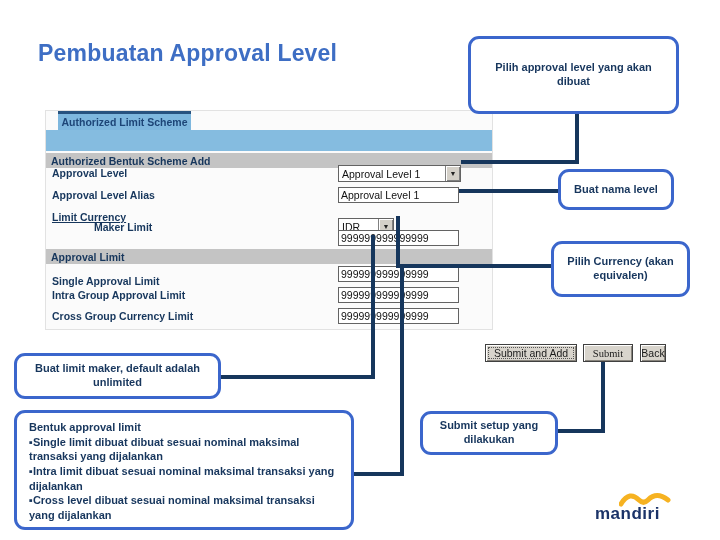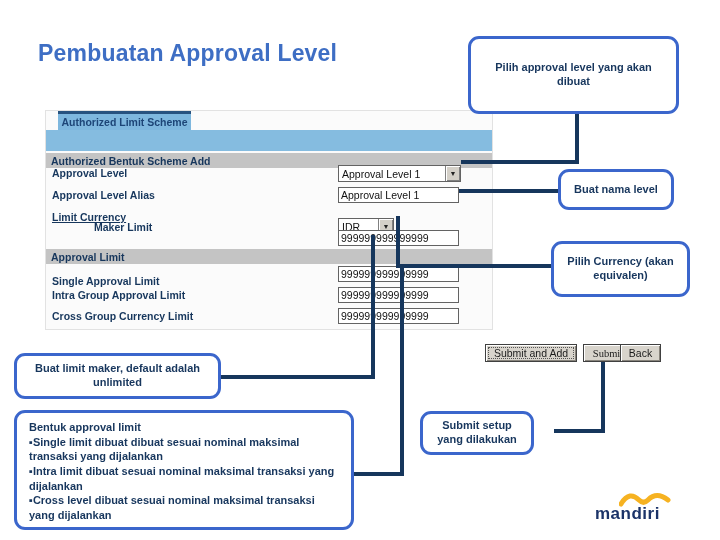--- a/index.html
+++ b/index.html
@@ -117,21 +117,21 @@
 
     <div class="flabel" style="top:178px;text-align:center;">Intra Group Approval Limit</div>
     <input class="win-input" style="top: 176px;" value="999999999999999">
 
     <div class="flabel" style="top:199px;">Cross Group Currency Limit</div>
     <input class="win-input" style="top: 197px;" value="999999999999999">
   </div>
 
   <button class="btn focused" style="left:485px; top:344px; width:92px;">Submit and Add</button>
   <button class="btn" style="left:583px; top:344px; width:50px;font-family:Liberation Serif, serif;">Submit</button>
-  <button class="btn" style="left:620px; top:344px; width:41px;">Back</button>
+  <button class="btn" style="left:640px; top:344px; width:26px;">Back</button>
 
   <div class="conn" style="left:575px; top:113px; width:4px; height:49px;"></div>
   <div class="conn" style="left:461px; top:160px; width:118px; height:4px;"></div>
 
   <div class="conn" style="left:459px; top:189px; width:101px; height:4px;"></div>
 
   <div class="conn" style="left:396px; top:216px; width:4px; height:52px;"></div>
   <div class="conn" style="left:396px; top:264px; width:158px; height:4px;"></div>
 
   <div class="conn" style="left:400px; top:264px; width:4px; height:212px;"></div>
@@ -159,21 +159,21 @@
     <div>Bentuk approval limit</div>
     <div>▪Single limit dibuat dibuat sesuai nominal maksimal transaksi yang dijalankan</div>
     <div>▪Intra limit dibuat sesuai nominal maksimal transaksi yang dijalankan</div>
     <div>▪Cross level dibuat sesuai nominal maksimal transaksi yang dijalankan</div>
   </div>
 
   <div class="callout" style="left:14px; top:353px; width:207px; height:46px;">
     <span>Buat limit maker, default adalah unlimited</span>
   </div>
 
-  <div class="callout" style="left:420px; top:411px; width:114px; height:44px;">
+  <div class="callout" style="left:420px; top:411px; width:138px; height:44px;">
     <span>Submit setup yang dilakukan</span>
   </div>
 
   <div class="logo">
     <svg width="52" height="15" viewBox="0 0 52 15">
       <path d="M2 12 C 8 2, 14 2, 20 8 C 23 11, 26 11, 29 8 C 35 2, 41 2, 49 8" fill="none" stroke="#f6b221" stroke-width="5" stroke-linecap="round"></path>
     </svg>
     <div class="word">mandiri</div>
   </div>
 

